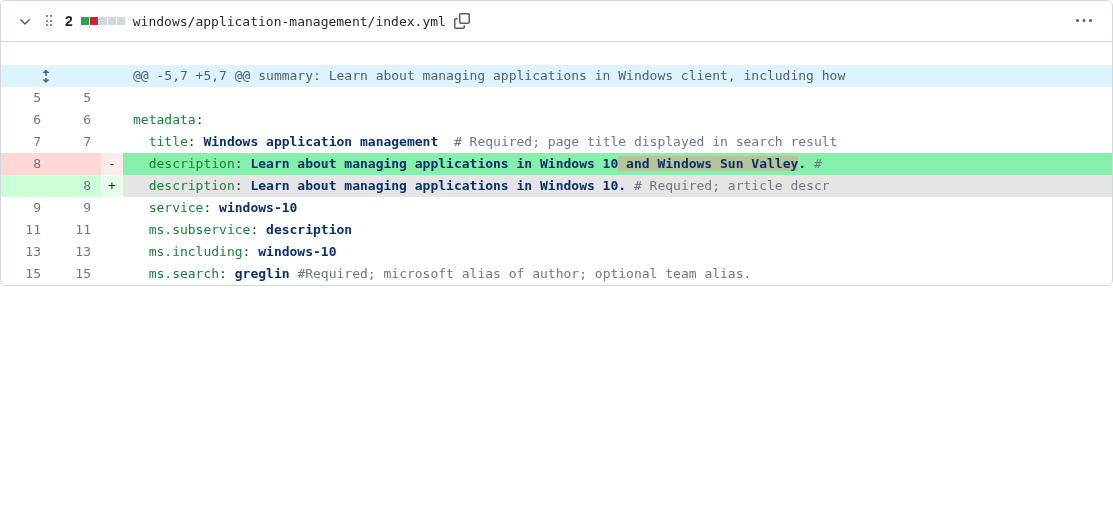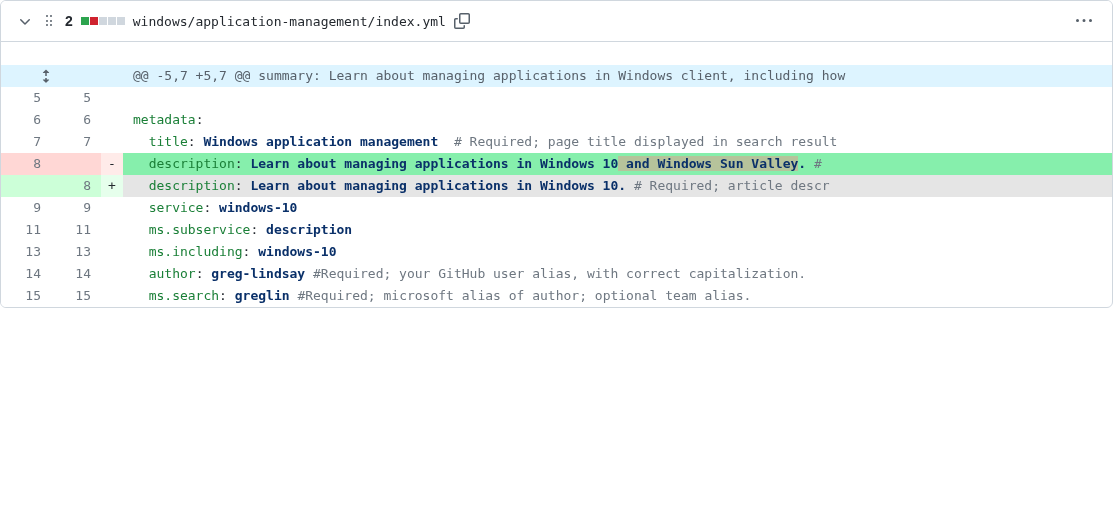--- a/index.html
+++ b/index.html
@@ -210,26 +210,20 @@
           <td class="marker"> </td>
           <td class="code"><span>  </span><span class="tok-key">ms.subservice</span><span>: </span><span class="tok-str">description</span></td>
         </tr>
         <tr class="ctx">
           <td class="lineno">13</td>
           <td class="lineno">13</td>
           <td class="marker"> </td>
           <td class="code"><span>  </span><span class="tok-key">ms.including</span><span>: </span><span class="tok-str">windows-10</span></td>
         </tr>
         <tr class="ctx">
-          <td class="lineno">14</td>
-          <td class="lineno">14</td>
-          <td class="marker"> </td>
-          <td class="code"><span>  </span><span class="tok-key">author</span><span>: </span><span class="tok-str">greg-lindsay </span><span class="tok-cmt">#Required; your GitHub user alias, with correct capitalization.</span></td>
-        </tr>
-        <tr class="ctx">
           <td class="lineno">15</td>
           <td class="lineno">15</td>
           <td class="marker"> </td>
           <td class="code"><span>  </span><span class="tok-key">ms.search</span><span>: </span><span class="tok-str">greglin </span><span class="tok-cmt">#Required; microsoft alias of author; optional team alias.</span></td>
         </tr>
       </tbody>
   </table>
 </div>
 
 </body></html>

